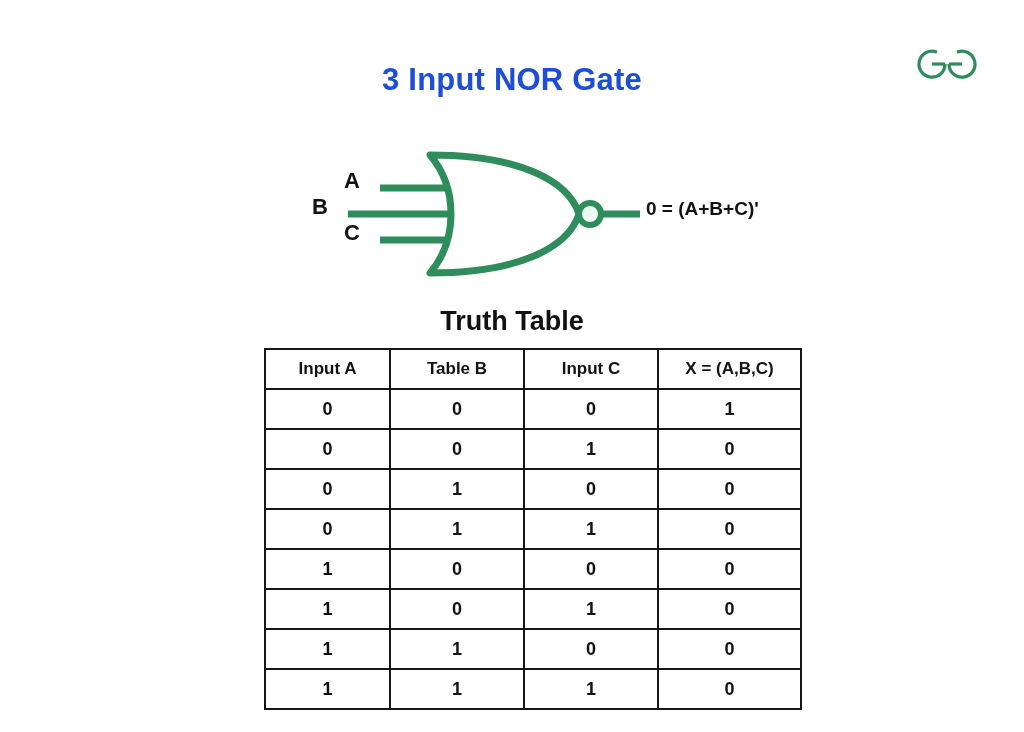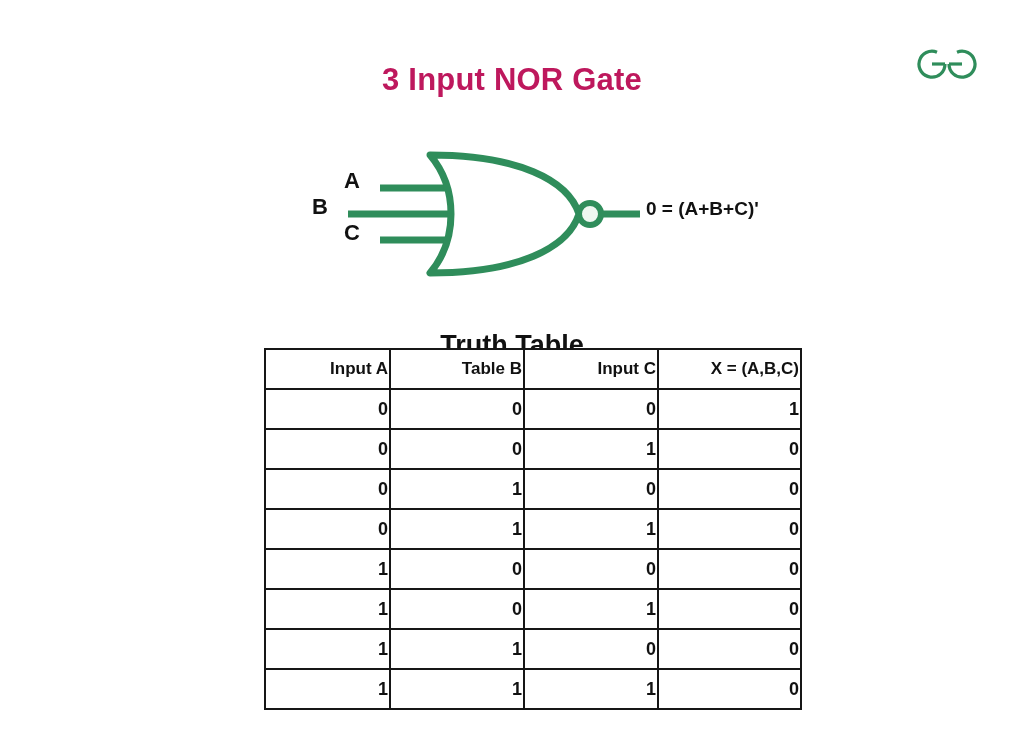--- a/index.html
+++ b/index.html
@@ -28,21 +28,21 @@
   
   #page-title {
     position: absolute;
     left: 0;
     top: 62px;
     width: 1024px;
     text-align: center;
     font-size: 31px;
     font-weight: bold;
     letter-spacing: 0.2px;
-    color: #be185d;
+    color: #1d4ed8;
     font-family: "Liberation Sans", sans-serif;
   }
 
   
   #gate-diagram {
     position: absolute;
     left: 280px;
     top: 140px;
     width: 520px;
     height: 150px;
@@ -71,36 +71,35 @@
   
   #truth-table-heading {
     position: absolute;
     left: 0;
     top: 306px;
     width: 1024px;
     text-align: center;
     font-size: 27px;
     font-weight: bold;
     color: #111111;
-    margin-top: 24px;
   }
 
   
   #truth-table {
     position: absolute;
     left: 264px;
     top: 348px;
     width: 520px;
     border-collapse: collapse;
     table-layout: fixed;
   }
   #truth-table th,
   #truth-table td {
     border: 2px solid #161616;
-    text-align: right;
+    text-align: center;
     color: #111111;
     background: #ffffff;
   }
   #truth-table th {
     height: 36px;
     font-size: 17px;
     font-weight: bold;
   }
   #truth-table td {
     height: 36px;

